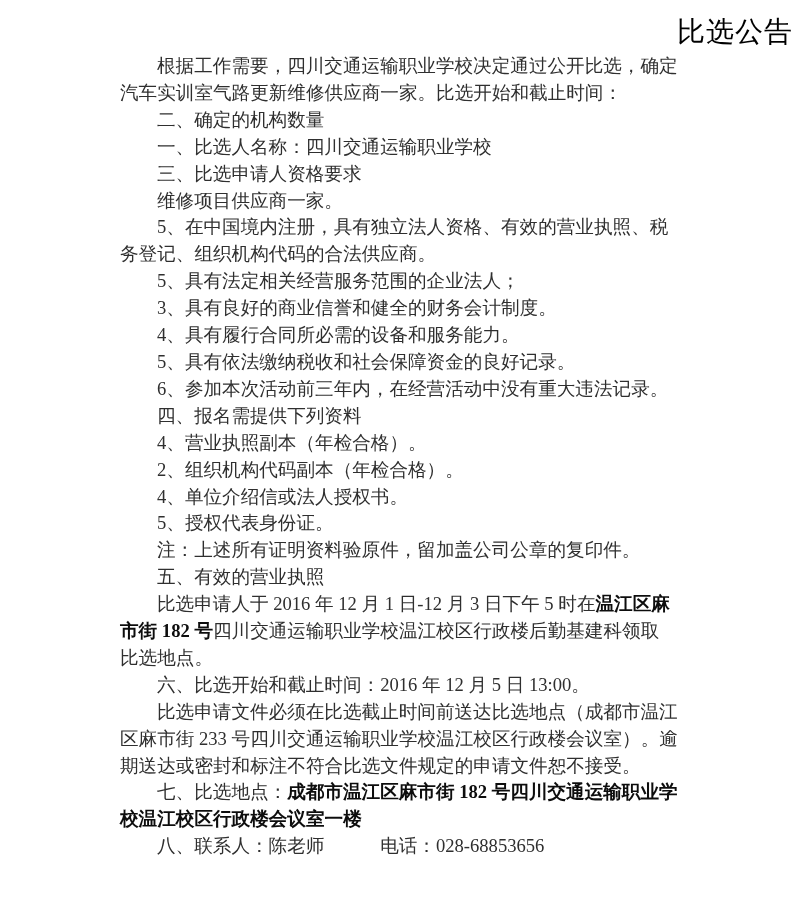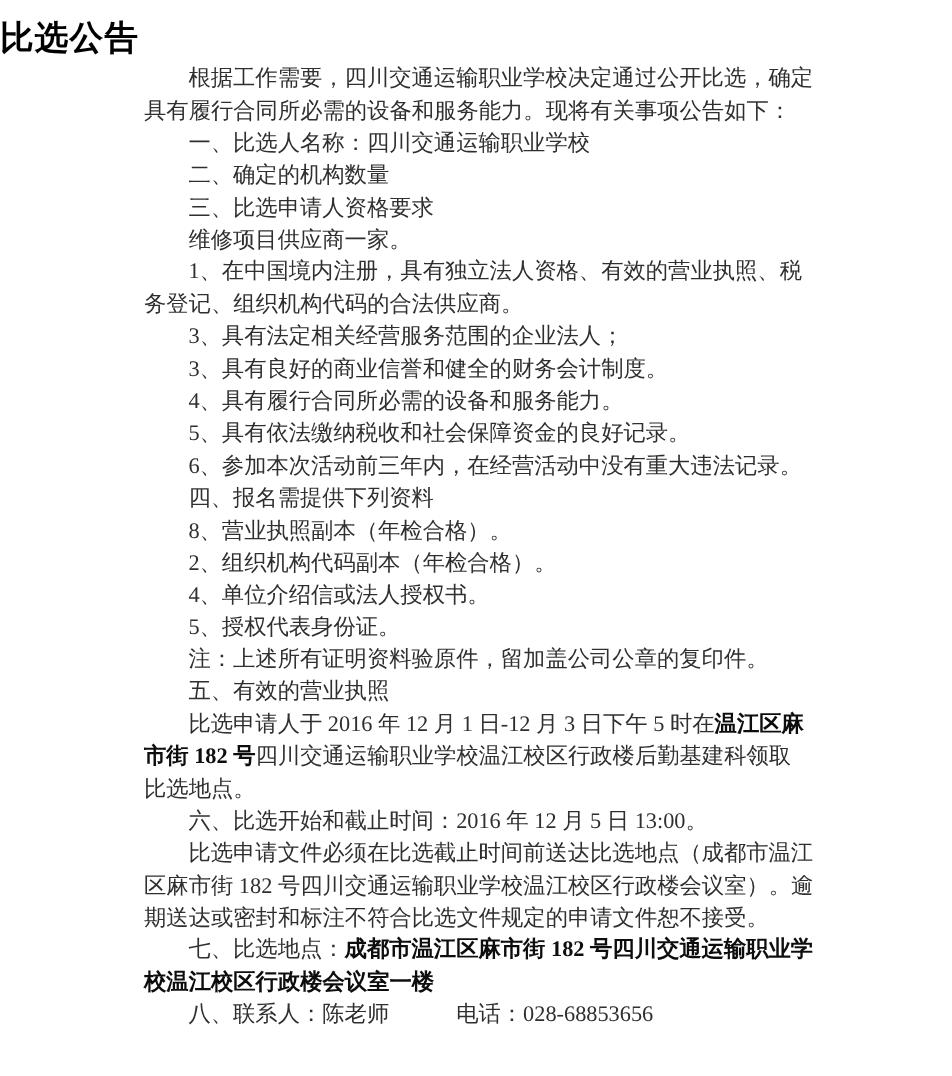--- a/index.html
+++ b/index.html
@@ -13,23 +13,23 @@
     height: 897px;
     background: var(--page-bg, #ffffff);
     overflow: hidden;
     font-family: "Liberation Serif", "DejaVu Serif", serif;
   }
   .doc-title {
     position: absolute;
     top: 13px;
     left: 0;
     right: 0;
-    text-align: left;
+    text-align: right;
     font-family: "Liberation Sans", "DejaVu Sans", sans-serif;
-    font-weight: bold;
+    font-weight: normal;
     font-size: 28px;
     letter-spacing: 1px;
     color: var(--title-text, #000000);
   }
   .doc-body {
     position: absolute;
     top: 53px;
     left: 120px;
     width: 560px;
     font-size: 18.6px;
@@ -49,43 +49,43 @@
     font-family: Liberation Serif, serif;
   }
 </style>
 </head>
 <body>
 
 <div class="page">
   <div class="doc-title">比选公告</div>
   <div class="doc-body">
       <div class="line indent"><span>根据工作需要，四川交通运输职业学校决定通过公开比选，确定</span></div>
-      <div class="line"><span>具有履行合同所必需的设备和服务能力。现将有关事项公告如下：</span></div>
+      <div class="line"><span>汽车实训室气路更新维修供应商一家。比选开始和截止时间：</span></div>
+      <div class="line indent"><span>二、确定的机构数量</span></div>
       <div class="line indent"><span>一、比选人名称：四川交通运输职业学校</span></div>
-      <div class="line indent"><span>二、确定的机构数量</span></div>
       <div class="line indent"><span>三、比选申请人资格要求</span></div>
       <div class="line indent"><span>维修项目供应商一家。</span></div>
-      <div class="line indent"><span>1、在中国境内注册，具有独立法人资格、有效的营业执照、税</span></div>
+      <div class="line indent"><span>5、在中国境内注册，具有独立法人资格、有效的营业执照、税</span></div>
       <div class="line"><span>务登记、组织机构代码的合法供应商。</span></div>
-      <div class="line indent"><span>3、具有法定相关经营服务范围的企业法人；</span></div>
+      <div class="line indent"><span>5、具有法定相关经营服务范围的企业法人；</span></div>
       <div class="line indent"><span>3、具有良好的商业信誉和健全的财务会计制度。</span></div>
       <div class="line indent"><span>4、具有履行合同所必需的设备和服务能力。</span></div>
       <div class="line indent"><span>5、具有依法缴纳税收和社会保障资金的良好记录。</span></div>
       <div class="line indent"><span>6、参加本次活动前三年内，在经营活动中没有重大违法记录。</span></div>
       <div class="line indent"><span>四、报名需提供下列资料</span></div>
-      <div class="line indent"><span>8、营业执照副本（年检合格）。</span></div>
+      <div class="line indent"><span>4、营业执照副本（年检合格）。</span></div>
       <div class="line indent"><span>2、组织机构代码副本（年检合格）。</span></div>
       <div class="line indent"><span>4、单位介绍信或法人授权书。</span></div>
       <div class="line indent"><span>5、授权代表身份证。</span></div>
       <div class="line indent"><span>注：上述所有证明资料验原件，留加盖公司公章的复印件。</span></div>
       <div class="line indent"><span>五、有效的营业执照</span></div>
       <div class="line indent"><span>比选申请人于 2016 年 12 月 1 日-12 月 3 日下午 5 时在</span><span class="b">温江区麻</span></div>
       <div class="line"><span class="b">市街 182 号</span><span>四川交通运输职业学校温江校区行政楼后勤基建科领取</span></div>
       <div class="line"><span>比选地点。</span></div>
       <div class="line indent"><span>六、比选开始和截止时间：2016 年 12 月 5 日 13:00。</span></div>
       <div class="line indent"><span>比选申请文件必须在比选截止时间前送达比选地点（成都市温江</span></div>
-      <div class="line"><span>区麻市街 182 号四川交通运输职业学校温江校区行政楼会议室）。逾</span></div>
+      <div class="line"><span>区麻市街 233 号四川交通运输职业学校温江校区行政楼会议室）。逾</span></div>
       <div class="line"><span>期送达或密封和标注不符合比选文件规定的申请文件恕不接受。</span></div>
       <div class="line indent"><span>七、比选地点：</span><span class="b">成都市温江区麻市街 182 号四川交通运输职业学</span></div>
       <div class="line"><span class="b">校温江校区行政楼会议室一楼</span></div>
       <div class="line indent"><span>八、联系人：陈老师　　　电话：028-68853656</span></div>
     </div>
 </div>
 
 </body></html>

